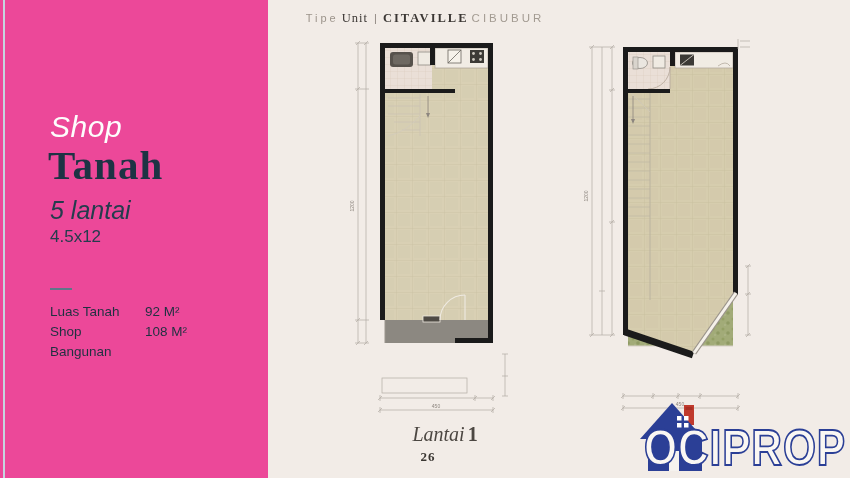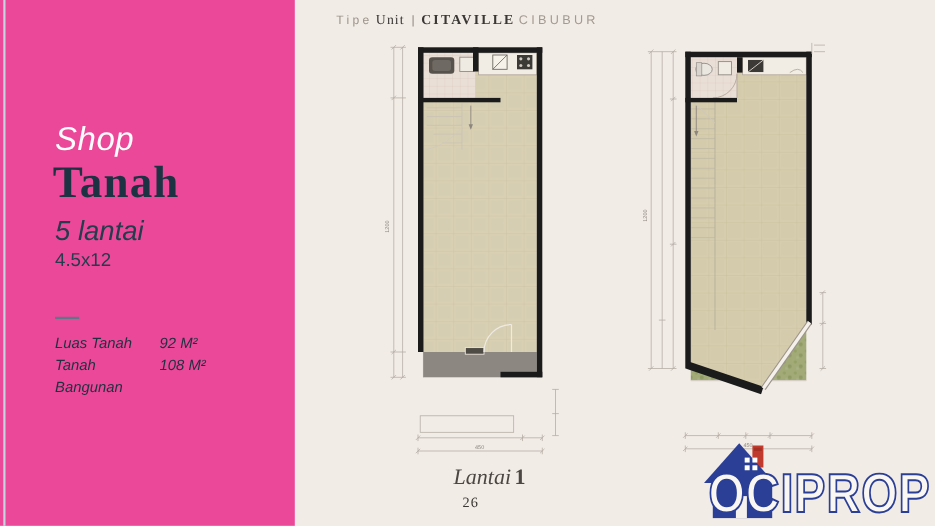--- a/index.html
+++ b/index.html
@@ -9,42 +9,42 @@
 
   
   .sidebar { position:absolute; left:0; top:0; width:268px; height:478px; background:#ec4899; }
   .sidebar-edge { position:absolute; left:3px; top:0; width:2px; height:478px; background:#c6d4df; }
   .t-shop { position:absolute; left:50px; top:110px; font-style:italic; font-size:30px; color:#fdfdfd; letter-spacing:0.5px; }
   .t-house { position:absolute; left:48px; top:141px; font-family:"Liberation Serif", serif; font-weight:bold; font-size:41px; color:#1d3344; letter-spacing:1px; }
   .t-lantai { position:absolute; left:50px; top:196px; font-style:italic; font-size:25px; color:#243c4d; }
   .t-size { position:absolute; left:50px; top:227px; font-size:17px; color:#243c4d; }
   .divider { position:absolute; left:50px; top:288px; width:22px; height:2px; background:#5f7789; }
   .specs { position:absolute; left:50px; top:302px; width:200px; font-size:13.5px; color:#1e3140; line-height:20px; }
-  .spec-row { display:flex;font-style:italic; }
+  .spec-row { display:flex; }
   .spec-label { width:95px; }
   .spec-value { }
 
   
   .header { position:absolute; left:270px; top:11px; width:310px; text-align:center; font-size:11px; white-space:nowrap; }
   .h-tipe { color:#9c948b; letter-spacing:3px; }
   .h-unit { color:#3b3734; font-family:"Liberation Serif", serif; font-weight:normal; font-size:12.5px; letter-spacing:1px; }
   .h-sep { color:#8d867f; padding:0 3px; }
   .h-brand { color:#3b3734; font-family:Liberation Serif, serif; font-weight:bold; font-size:12.5px; letter-spacing:2px; }
   .h-loc { color:#a39b92; letter-spacing:3px; font-size:11.5px; }
 
   
   .plan1 { position:absolute; left:348px; top:36px; }
   .plan2 { position:absolute; left:580px; top:26px; }
 
   .caption { position:absolute; left:360px; top:423px; width:170px; text-align:center;
              font-family:Liberation Serif, serif; font-size:20px; color:#4c4742; }
   .caption .cap-italic { font-style:italic; }
   .caption .cap-num { font-weight:bold; font-style:normal; padding-left:3px; }
   .pagenum { position:absolute; left:348px; top:449px; width:160px; text-align:center;
-             font-family:"Liberation Serif", serif; font-weight:normal; font-size:13px; color:#3a3632; letter-spacing:1px; }
+             font-family:"Liberation Serif", serif; font-weight:bold; font-size:13px; color:#3a3632; letter-spacing:1px; }
 
   
   .logo { position:absolute; left:638px; top:393px; }
 </style>
 </head>
 <body>
 
 <div id="slide">
 
   <div class="sidebar">
@@ -53,21 +53,21 @@
     <div class="t-house">Tanah</div>
     <div class="t-lantai">5 lantai</div>
     <div class="t-size">4.5x12</div>
     <div class="divider"></div>
     <div class="specs">
       <div class="spec-row">
         <span class="spec-label">Luas Tanah</span>
         <span class="spec-value">92 M²</span>
       </div>
       <div class="spec-row">
-        <span class="spec-label">Tanah Bangunan</span>
+        <span class="spec-label">Shop Bangunan</span>
         <span class="spec-value">108 M²</span>
       </div>
     </div>
   </div>
 
   <div class="header">
     <span class="h-tipe">Tipe</span>
     <span class="h-unit">Unit</span>
     <span class="h-sep">|</span>
     <span class="h-brand">CITAVILLE</span>

